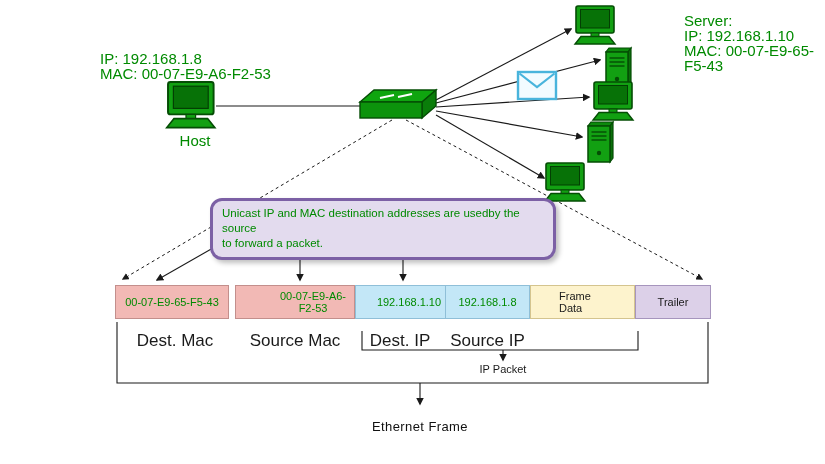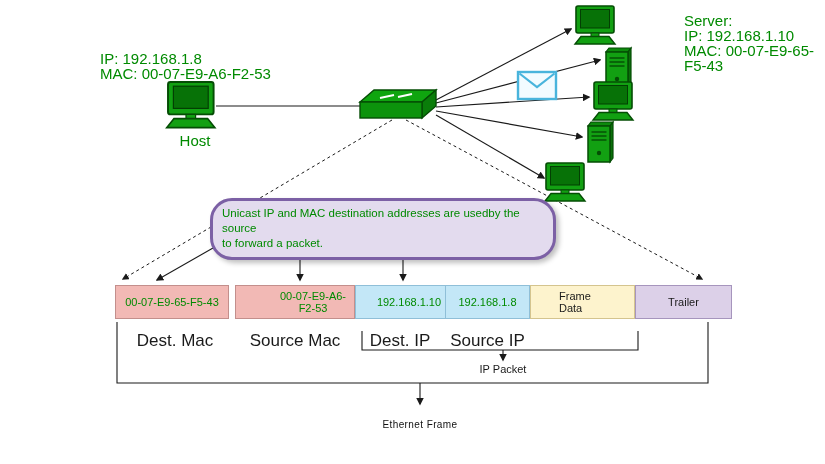--- a/index.html
+++ b/index.html
@@ -6,32 +6,32 @@
   body{font-family:"Liberation Sans", sans-serif;}
   #stage{position:relative;width:825px;height:464px;background:#ffffff;overflow:hidden;}
   .abs{position:absolute;}
   svg.layer{position:absolute;left:0;top:0;}
   .green{color:var(--text-green,#008a00);}
   .small{font-size:15px;line-height:15px;}
   .host-labels{left:100px;top:51px;}
   .server-labels{left:684px;top:13px;}
   .host-name{left:166px;top:133px;width:58px;text-align:center;}
   .callout{left:210px;top:198px;width:322px;border:3px solid var(--callout-border,#7c60a5);
-    background:var(--callout-bg,#e3dbee);border-radius:22px;padding:5px 9px 6px 9px;
+    background:var(--callout-bg,#e3dbee);border-radius:12px;padding:5px 9px 6px 9px;
     color:var(--text-green,#008a00);font-size:11.5px;line-height:15px;white-space:pre-line;
     box-shadow:3px 3px 5px rgba(0,0,0,.25);}
   .field{height:34px;top:285px;display:flex;align-items:center;justify-content:center;
     font-size:11px;box-sizing:border-box;white-space:pre-line;text-align:center;}
   .f-mac{background:var(--mac-field-bg,#f2b9b5);border:1px solid #c38f8c;color:var(--text-green,#008a00);}
   .f-ip{background:var(--ip-field-bg,#c3e7f7);border:1px solid #8fbfd8;color:var(--text-green,#008a00);}
   .f-user{background:var(--user-data-bg,#fdf3cd);border:1px solid #d4c48e;color:#1a1a1a;justify-content:flex-start;padding-left:28px;text-align:left;}
   .f-trailer{background:var(--trailer-bg,#dcd0e8);border:1px solid #a695bd;color:#1a1a1a;}
   .under-label{top:331px;font-size:17px;color:#1a1a1a;text-align:center;}
   .ip-packet-label{left:453px;top:363px;width:100px;text-align:center;font-size:11px;color:#1a1a1a;}
-  .eth-label{left:345px;top:419px;width:150px;text-align:center;font-size:10px;color:#111;letter-spacing:.4px;}
+  .eth-label{left:345px;top:419px;width:150px;text-align:center;font-size:13px;color:#111;letter-spacing:.4px;}
 </style>
 </head>
 <body>
 
 <div id="stage">
 
   <svg class="layer" width="825" height="464" viewBox="0 0 825 464">
     <defs>
       <marker id="ah" viewBox="0 0 10 10" refX="8" refY="5" markerWidth="7" markerHeight="7" orient="auto-start-reverse">
         <path d="M0,0 L10,5 L0,10 z" fill="#1a1a1a"></path>
@@ -121,21 +121,21 @@
 
   <div class="abs callout">Unicast IP and MAC destination addresses are usedby the source
 to forward a packet.</div>
 
   <div class="abs field f-mac" style="left:115px;width:114px;">00-07-E9-65-F5-43</div>
   <div class="abs field f-mac" style="left:235px;width:120px;padding-left:36px;">00-07-E9-A6-F2-53</div>
   <div class="abs field f-ip" style="left:355px;width:108px;">192.168.1.10</div>
   <div class="abs field f-ip" style="left:445px;width:85px;">192.168.1.8</div>
   <div class="abs field f-user" style="left:530px;width:105px;">Frame
 Data</div>
-  <div class="abs field f-trailer" style="left:635px;width:97px;">Trailer</div>
+  <div class="abs field f-trailer" style="left:635px;width:76px;">Trailer</div>
 
   <div class="abs under-label" style="left:115px;width:120px;">Dest. Mac</div>
   <div class="abs under-label" style="left:235px;width:120px;">Source Mac</div>
   <div class="abs under-label" style="left:355px;width:90px;">Dest. IP</div>
   <div class="abs under-label" style="left:445px;width:85px;">Source IP</div>
 
   <div class="abs ip-packet-label">IP Packet</div>
   <div class="abs eth-label">Ethernet Frame</div>
 
 </div>

